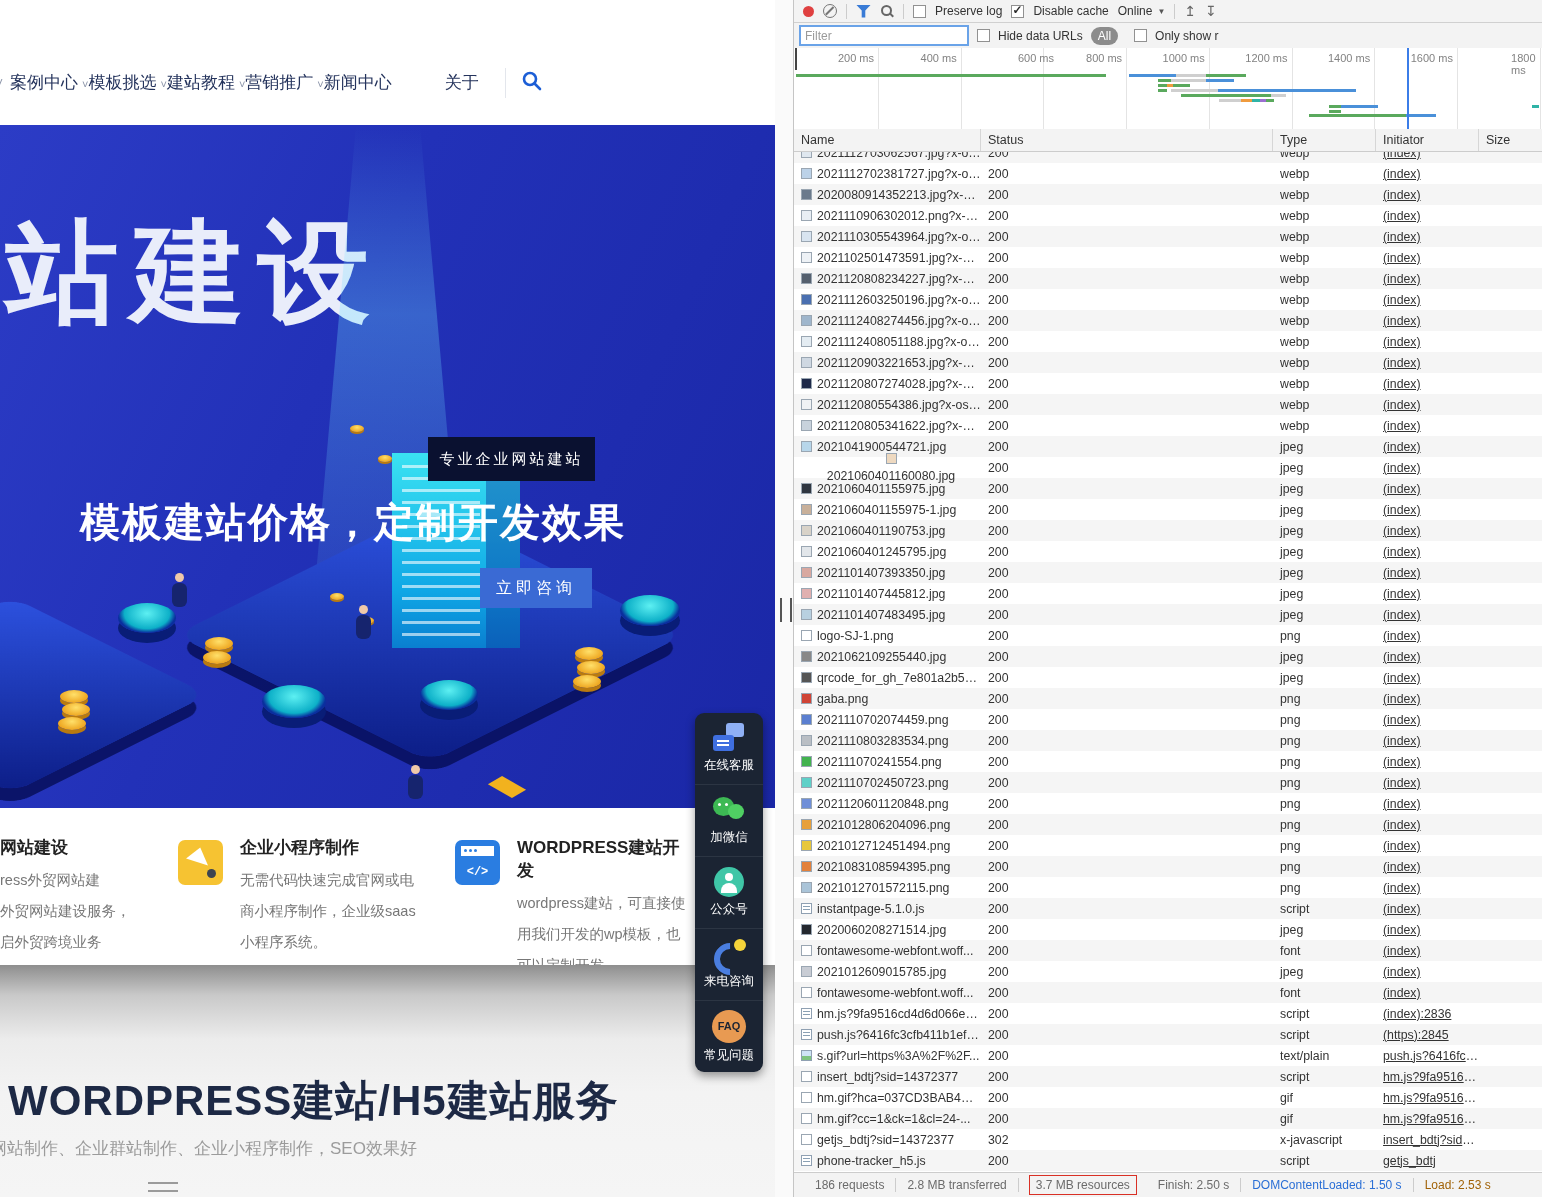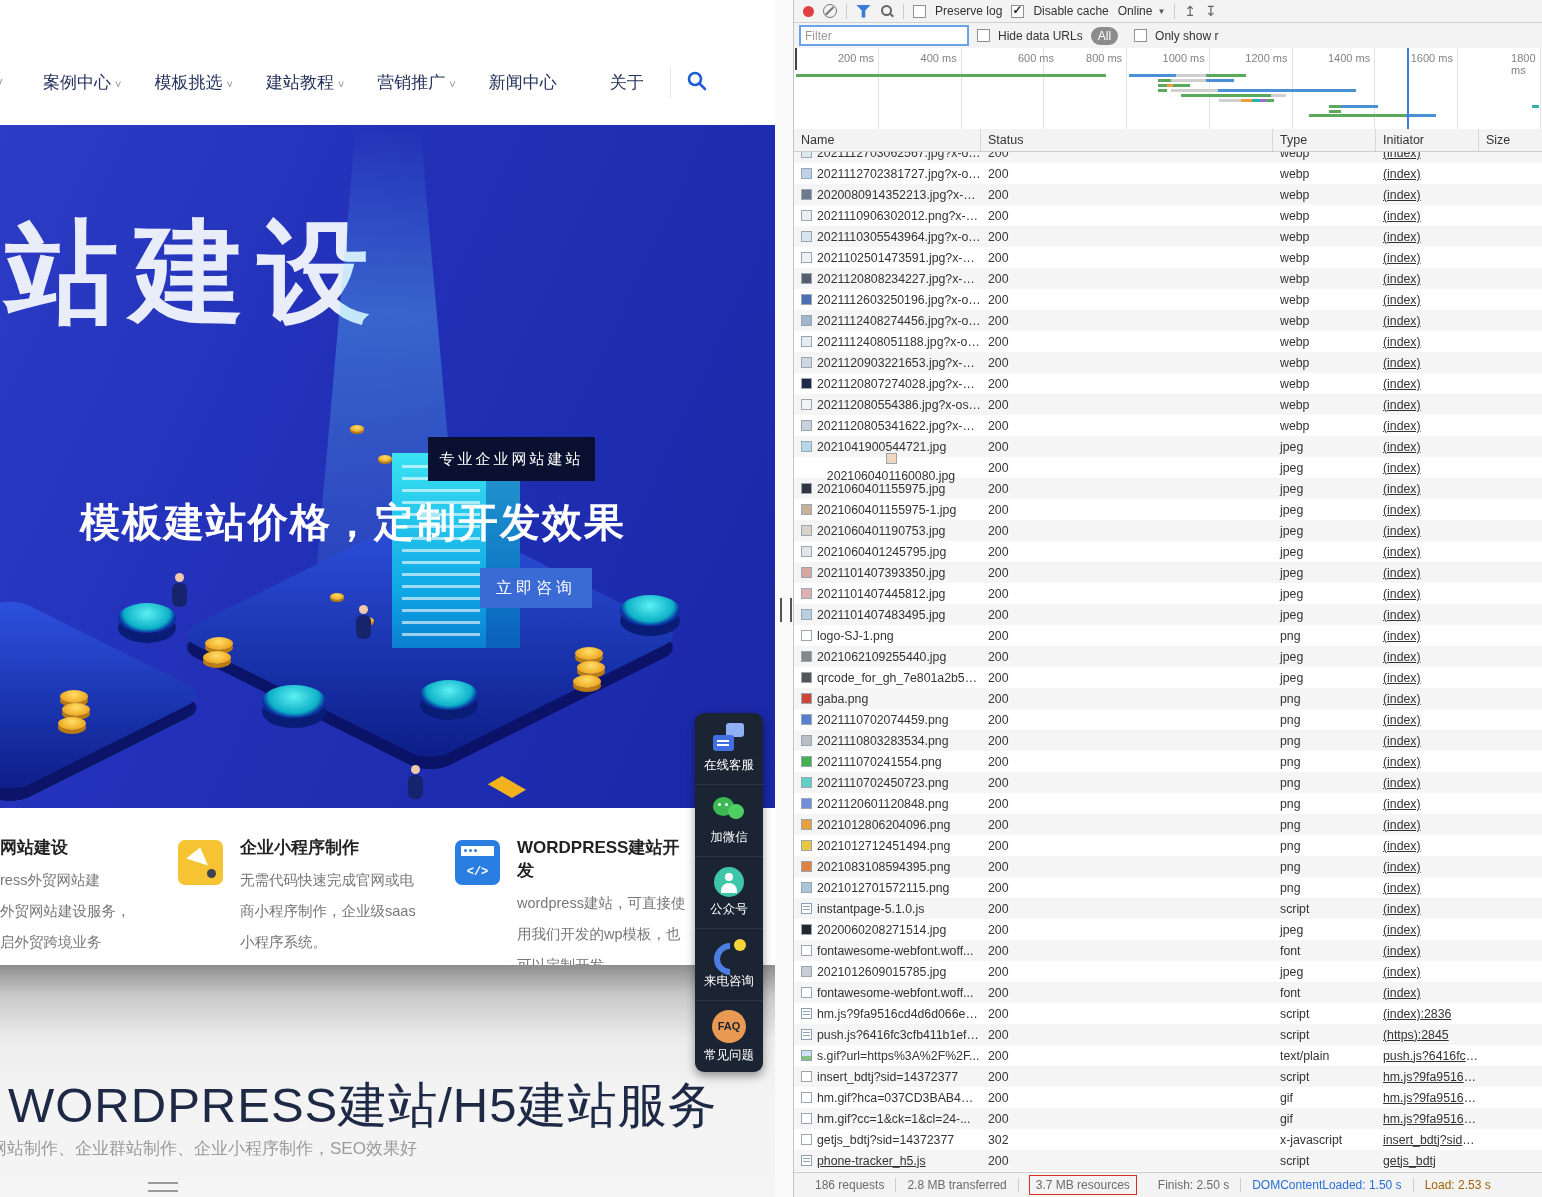--- a/index.html
+++ b/index.html
@@ -2,21 +2,21 @@
 <html><head>
 <meta charset="utf-8">
 <style>
   html,body{margin:0;padding:0;background:#888;}
   .stage{position:relative;width:1542px;height:1197px;overflow:hidden;background:#fff;
          font-family:"Liberation Sans",sans-serif;color:#333;}
   
   .site{position:absolute;left:0;top:0;width:775px;height:1197px;overflow:hidden;background:#fff;}
   .site-nav{position:absolute;left:0;top:40px;width:775px;height:85px;background:#fff;display:flex;align-items:center;}
   .nav-frag{width:14px;color:#8a93a8;font-size:12px;margin-left:-4px;}
-  .nav-item{margin-left:33px;font-size:17px;color:#24335c;white-space:nowrap;cursor:pointer;}
+  .nav-item{font-size:17px;color:#24335c;white-space:nowrap;cursor:pointer;}
   .nav-item.far{margin-left:53px;}
   .nav-chev{font-size:11px;color:#8a93a8;margin-left:4px;}
   .nav-sep{width:1px;height:30px;background:#e3e6ec;margin-left:26px;}
   .nav-search{margin-left:15px;cursor:pointer;}
   
   .hero{position:absolute;left:0;top:125px;width:775px;height:683px;overflow:hidden;
         background:linear-gradient(115deg,#2c3cc6 0%,#2231b8 40%,#1a27a6 100%);}
   .watermark{position:absolute;left:6px;top:92px;font-size:112px;font-weight:bold;color:#e9edfa;
              letter-spacing:14px;line-height:1;white-space:nowrap;}
   .beam{position:absolute;left:308px;top:0;width:160px;height:540px;
@@ -56,21 +56,21 @@
         border-right:5px solid transparent;border-top:19px solid #fff;transform:rotate(-38deg);}
   .cicon.miniapp .dot{position:absolute;right:7px;bottom:7px;width:9px;height:9px;border-radius:50%;background:#3d4450;}
   .cicon.wp{background:#2a7de1;}
   .cicon.wp .bar{position:absolute;left:6px;top:6px;right:6px;height:10px;background:#fff;}
   .cicon.wp .bar i{position:absolute;top:3px;width:3px;height:3px;background:#2a7de1;border-radius:50%;font-style:normal;}
   .cicon.wp .code{position:absolute;left:0;right:0;bottom:6px;text-align:center;color:#fff;
         font-size:12px;font-weight:bold;font-family:"Liberation Mono",monospace;}
   
   .lower{position:absolute;left:0;top:965px;width:775px;height:232px;
         background:linear-gradient(180deg,#8e8e8e 0%,#c9c9c9 13%,#ececec 32%,#f3f3f3 55%,#f5f5f5 100%);}
-  .lower-heading{position:absolute;left:8px;top:108px;font-size:49px;font-weight:normal;color:#1d2945;
+  .lower-heading{position:absolute;left:8px;top:108px;font-size:42px;font-weight:bold;color:#1d2945;
         letter-spacing:1px;white-space:nowrap;}
   .lower-sub{position:absolute;left:-10px;top:172px;font-size:17px;color:#9b9b9b;white-space:nowrap;}
   .lower-handle{position:absolute;left:148px;top:217px;width:30px;height:6px;
         border-top:2px solid #9b9b9b;border-bottom:2px solid #9b9b9b;}
   
   .floatmenu{position:absolute;left:695px;top:713px;width:68px;background:#1b2433;border-radius:9px;
         box-shadow:0 4px 10px rgba(0,0,0,.4);overflow:hidden;}
   .fm-item{height:71px;display:flex;flex-direction:column;align-items:center;justify-content:center;
         border-bottom:1px solid rgba(255,255,255,.08);cursor:pointer;}
   .fm-item:last-child{border-bottom:none;}
@@ -873,21 +873,21 @@
               <span style="overflow: hidden; text-overflow: ellipsis;">getjs_bdtj?sid=14372377</span>
             </div>
             <div class="rcell" style="width: 292px;">302</div>
             <div class="rcell" style="width: 103px;">x-javascript</div>
             <div class="rcell rinit" style="width: 103px;">insert_bdtj?sid=...</div>
             <div class="rcell" style="width: 64px;"></div>
           </div>
           <div class="req alt">
             <div class="rcell rname" style="width: 187px;">
               <div class="ric d"></div>
-              <span style="overflow: hidden; text-overflow: ellipsis; text-decoration: underline;">phone-tracker_h5.js</span>
+              <span style="overflow: hidden; text-overflow: ellipsis;">phone-tracker_h5.js</span>
             </div>
             <div class="rcell" style="width: 292px;">200</div>
             <div class="rcell" style="width: 103px;">script</div>
             <div class="rcell rinit" style="width: 103px;">getjs_bdtj</div>
             <div class="rcell" style="width: 64px;"></div>
           </div>
         </div>
     </div>
 
     <div class="dt-summary" id="dt-summary">

